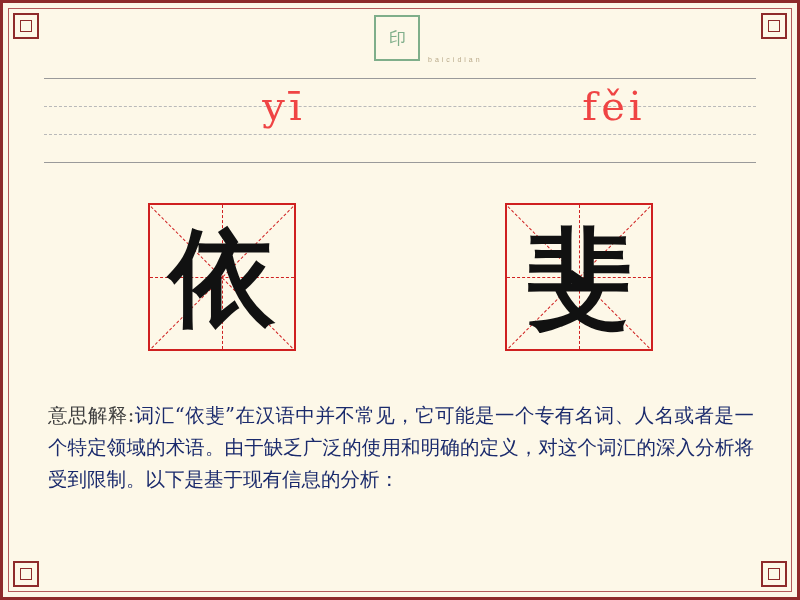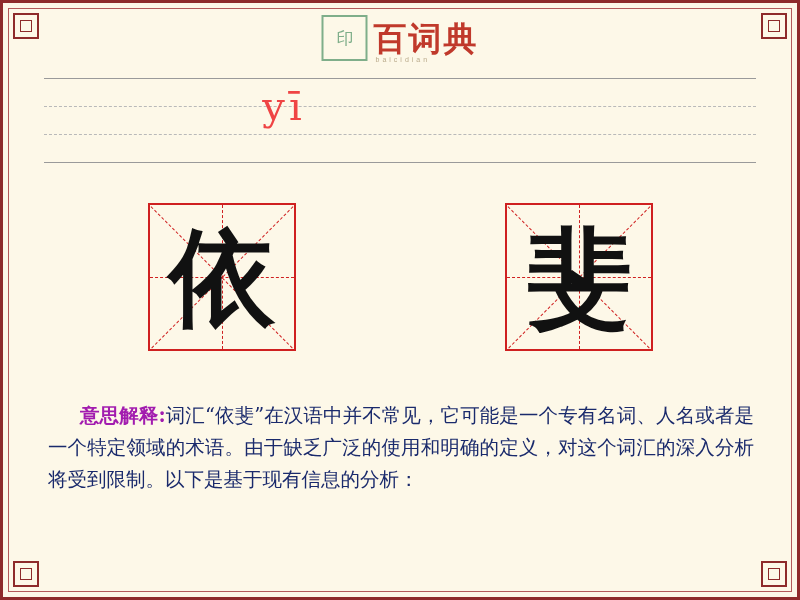--- a/index.html
+++ b/index.html
@@ -179,49 +179,48 @@
     left: 48px;
     top: 400px;
     width: 706px;
     font-size: 19.5px;
     line-height: 32px;
     color: #1a2a6c;
     text-align: justify;
     font-family: "DejaVu Serif", serif;
   }
   .explain .lead {
-    color: #a21caf;
-    font-weight: bold;
-    margin-left: 32px;
+    color: #404040;
+    font-weight: normal;
   }
 </style>
 </head>
 <body>
 
 <div class="page-frame">
   <div class="corner tl"></div>
   <div class="corner tr"></div>
   <div class="corner bl"></div>
   <div class="corner br"></div>
 </div>
 
 <div class="logo">
   <div class="logo-seal">
     <div class="sealtxt">印</div>
   </div>
-  <div class="logo-chars">百词典</div>
   <div class="logo-sub">baicidian</div>
 </div>
 
 <div class="staff">
   <div class="line l1"></div>
   <div class="line l2"></div>
   <div class="line l3"></div>
   <div class="line l4"></div>
   <div class="pinyin p1">yī</div>
+  <div class="pinyin p2">fěi</div>
 </div>
 
 <div class="grid g1">
   <div class="d hmid"></div>
   <div class="d vmid"></div>
   <div class="d diag a"></div>
   <div class="d diag b"></div>
   <div class="hanzi">依</div>
 </div>
 

